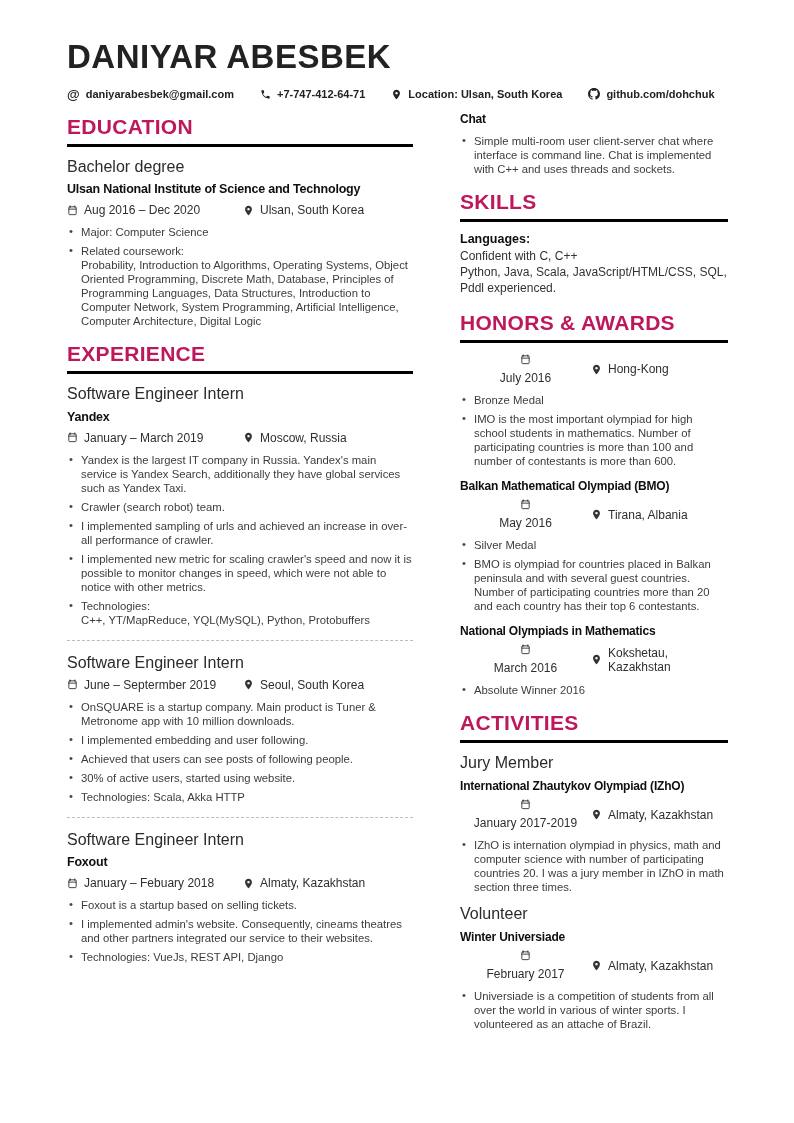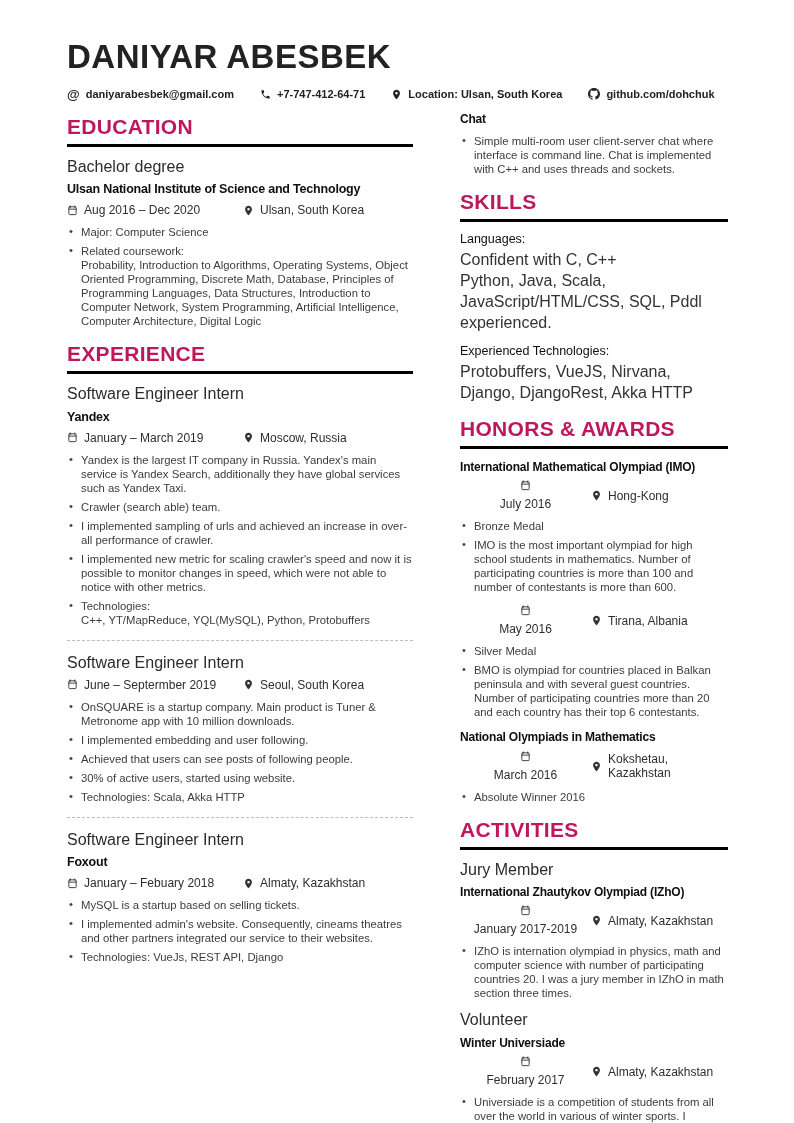--- a/index.html
+++ b/index.html
@@ -45,22 +45,22 @@
   .b-text { white-space: pre-line; }
 
   .entry { margin-top: 11px; }
   .entry > .subhead { margin-top: 8px; }
   .group { margin-top: 11px; }
   .group > .subhead { margin-top: 10px; }
   .divider { border-top: 1px dashed #bdbdbd; margin: 13px 0 13px; }
 
   
   .skill-group { margin-top: 10px; }
-  .skill-label { font-size: 12.5px; font-weight: 400; color: #0f0f0f; }
-  .skill-text { font-size: 16px; color: #333; line-height: 1.32; margin-top: 3px; white-space: pre-line; }
+  .skill-label { font-size: 12.5px; font-weight: 700; color: #0f0f0f; }
+  .skill-text { font-size: 12px; color: #333; line-height: 1.32; margin-top: 3px; white-space: pre-line; }
 </style>
 </head>
 <body>
 
 <div class="page">
 
   <header>
     <h1 class="name">DANIYAR ABESBEK</h1>
     <div class="contact-row">
       <span class="contact-item">
@@ -148,21 +148,21 @@
               <span class="icon">
                   <svg viewBox="0 0 24 24" width="11" height="11" aria-hidden="true">
                     <path d="M12 1.5C7.9 1.5 4.5 4.9 4.5 9c0 5.6 7.5 13.5 7.5 13.5S19.5 14.6 19.5 9c0-4.1-3.4-7.5-7.5-7.5zm0 10.2a2.7 2.7 0 1 1 0-5.4 2.7 2.7 0 0 1 0 5.4z" fill="currentColor"></path>
                   </svg>
                 </span>
               <span>Moscow, Russia</span>
             </span>
           </div>
           <ul class="bullets">
             <li class="bullet"><span class="b-text">Yandex is the largest IT company in Russia. Yandex's main service is Yandex Search, additionally they have global services such as Yandex Taxi.</span></li>
-            <li class="bullet"><span class="b-text">Crawler (search able) team.</span></li>
+            <li class="bullet"><span class="b-text">Crawler (search robot) team.</span></li>
             <li class="bullet"><span class="b-text">I implemented sampling of urls and achieved an increase in over-all performance of crawler.</span></li>
             <li class="bullet"><span class="b-text">I implemented new metric for scaling crawler's speed and now it is possible to monitor changes in speed, which were not able to notice with other metrics.</span></li>
             <li class="bullet"><span class="b-text">Technologies:
 C++, YT/MapReduce, YQL(MySQL), Python, Protobuffers</span></li>
           </ul>
         </div>
 
         <div class="divider"></div>
 
         <div class="entry">
@@ -211,21 +211,21 @@
             <span class="meta-item">
               <span class="icon">
                   <svg viewBox="0 0 24 24" width="11" height="11" aria-hidden="true">
                     <path d="M12 1.5C7.9 1.5 4.5 4.9 4.5 9c0 5.6 7.5 13.5 7.5 13.5S19.5 14.6 19.5 9c0-4.1-3.4-7.5-7.5-7.5zm0 10.2a2.7 2.7 0 1 1 0-5.4 2.7 2.7 0 0 1 0 5.4z" fill="currentColor"></path>
                   </svg>
                 </span>
               <span>Almaty, Kazakhstan</span>
             </span>
           </div>
           <ul class="bullets">
-            <li class="bullet"><span class="b-text">MySQL is a startup based on selling tickets.</span></li>
+            <li class="bullet"><span class="b-text">Foxout is a startup based on selling tickets.</span></li>
             <li class="bullet"><span class="b-text">I implemented admin's website. Consequently, cineams theatres and other partners integrated our service to their websites.</span></li>
             <li class="bullet"><span class="b-text">Technologies: VueJs, REST API, Django</span></li>
           </ul>
         </div>
       </section>
     </div>
 
     <div class="col-right">
 
       <section>
@@ -237,31 +237,26 @@
         </div>
       </section>
 
       <section>
         <h2 class="section-title">SKILLS</h2>
         <div class="skill-group">
           <div class="skill-label">Languages:</div>
           <div class="skill-text">Confident with C, C++
 Python, Java, Scala, JavaScript/HTML/CSS, SQL, Pddl experienced.</div>
         </div>
-        <div class="skill-group">
-          <div class="skill-label">Experienced Technologies:</div>
-          <div class="skill-text">Protobuffers, VueJS, Nirvana, Django, DjangoRest, Akka HTTP</div>
-        </div>
       </section>
 
       <section>
         <h2 class="section-title">HONORS &amp; AWARDS</h2>
 
         <div class="entry">
-          <div class="org">International Mathematical Olympiad (IMO)</div>
           <div class="meta">
             <span class="meta-item date">
               <span class="icon">
                   <svg viewBox="0 0 24 24" width="11" height="11" aria-hidden="true">
                     <path d="M7 2v3M17 2v3M4 9h16M6 4h12a2 2 0 0 1 2 2v13a2 2 0 0 1-2 2H6a2 2 0 0 1-2-2V6a2 2 0 0 1 2-2z" fill="none" stroke="currentColor" stroke-width="2" stroke-linecap="round"></path>
                   </svg>
                 </span>
               <span>July 2016</span>
             </span>
             <span class="meta-item">
@@ -273,20 +268,21 @@
               <span>Hong-Kong</span>
             </span>
           </div>
           <ul class="bullets">
             <li class="bullet"><span class="b-text">Bronze Medal</span></li>
             <li class="bullet"><span class="b-text">IMO is the most important olympiad for high school students in mathematics. Number of participating countries is more than 100 and number of contestants is more than 600.</span></li>
           </ul>
         </div>
 
         <div class="entry">
+          <div class="org">Balkan Mathematical Olympiad (BMO)</div>
           <div class="meta">
             <span class="meta-item date">
               <span class="icon">
                   <svg viewBox="0 0 24 24" width="11" height="11" aria-hidden="true">
                     <path d="M7 2v3M17 2v3M4 9h16M6 4h12a2 2 0 0 1 2 2v13a2 2 0 0 1-2 2H6a2 2 0 0 1-2-2V6a2 2 0 0 1 2-2z" fill="none" stroke="currentColor" stroke-width="2" stroke-linecap="round"></path>
                   </svg>
                 </span>
               <span>May 2016</span>
             </span>
             <span class="meta-item">

